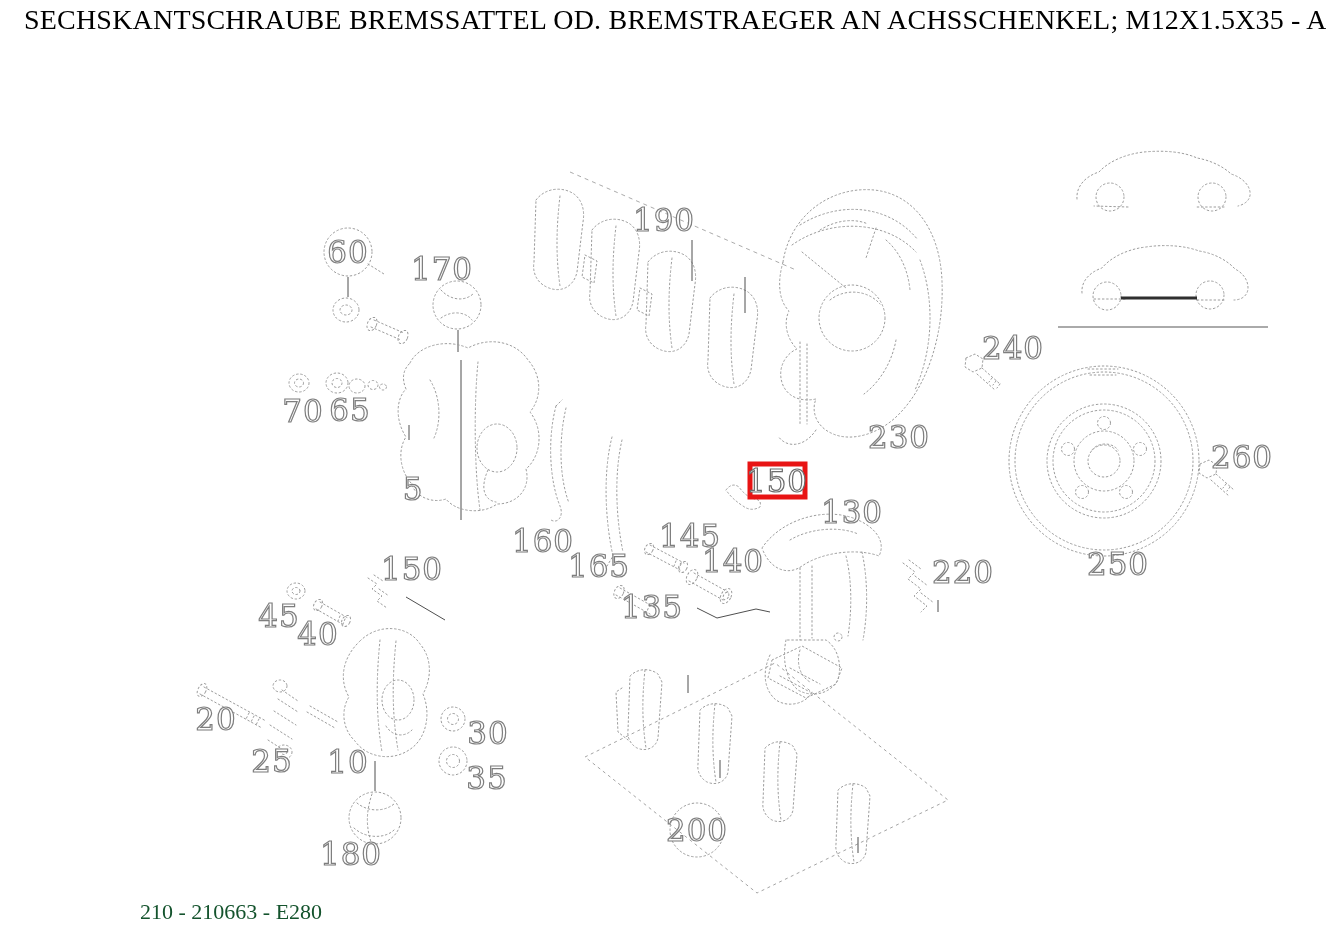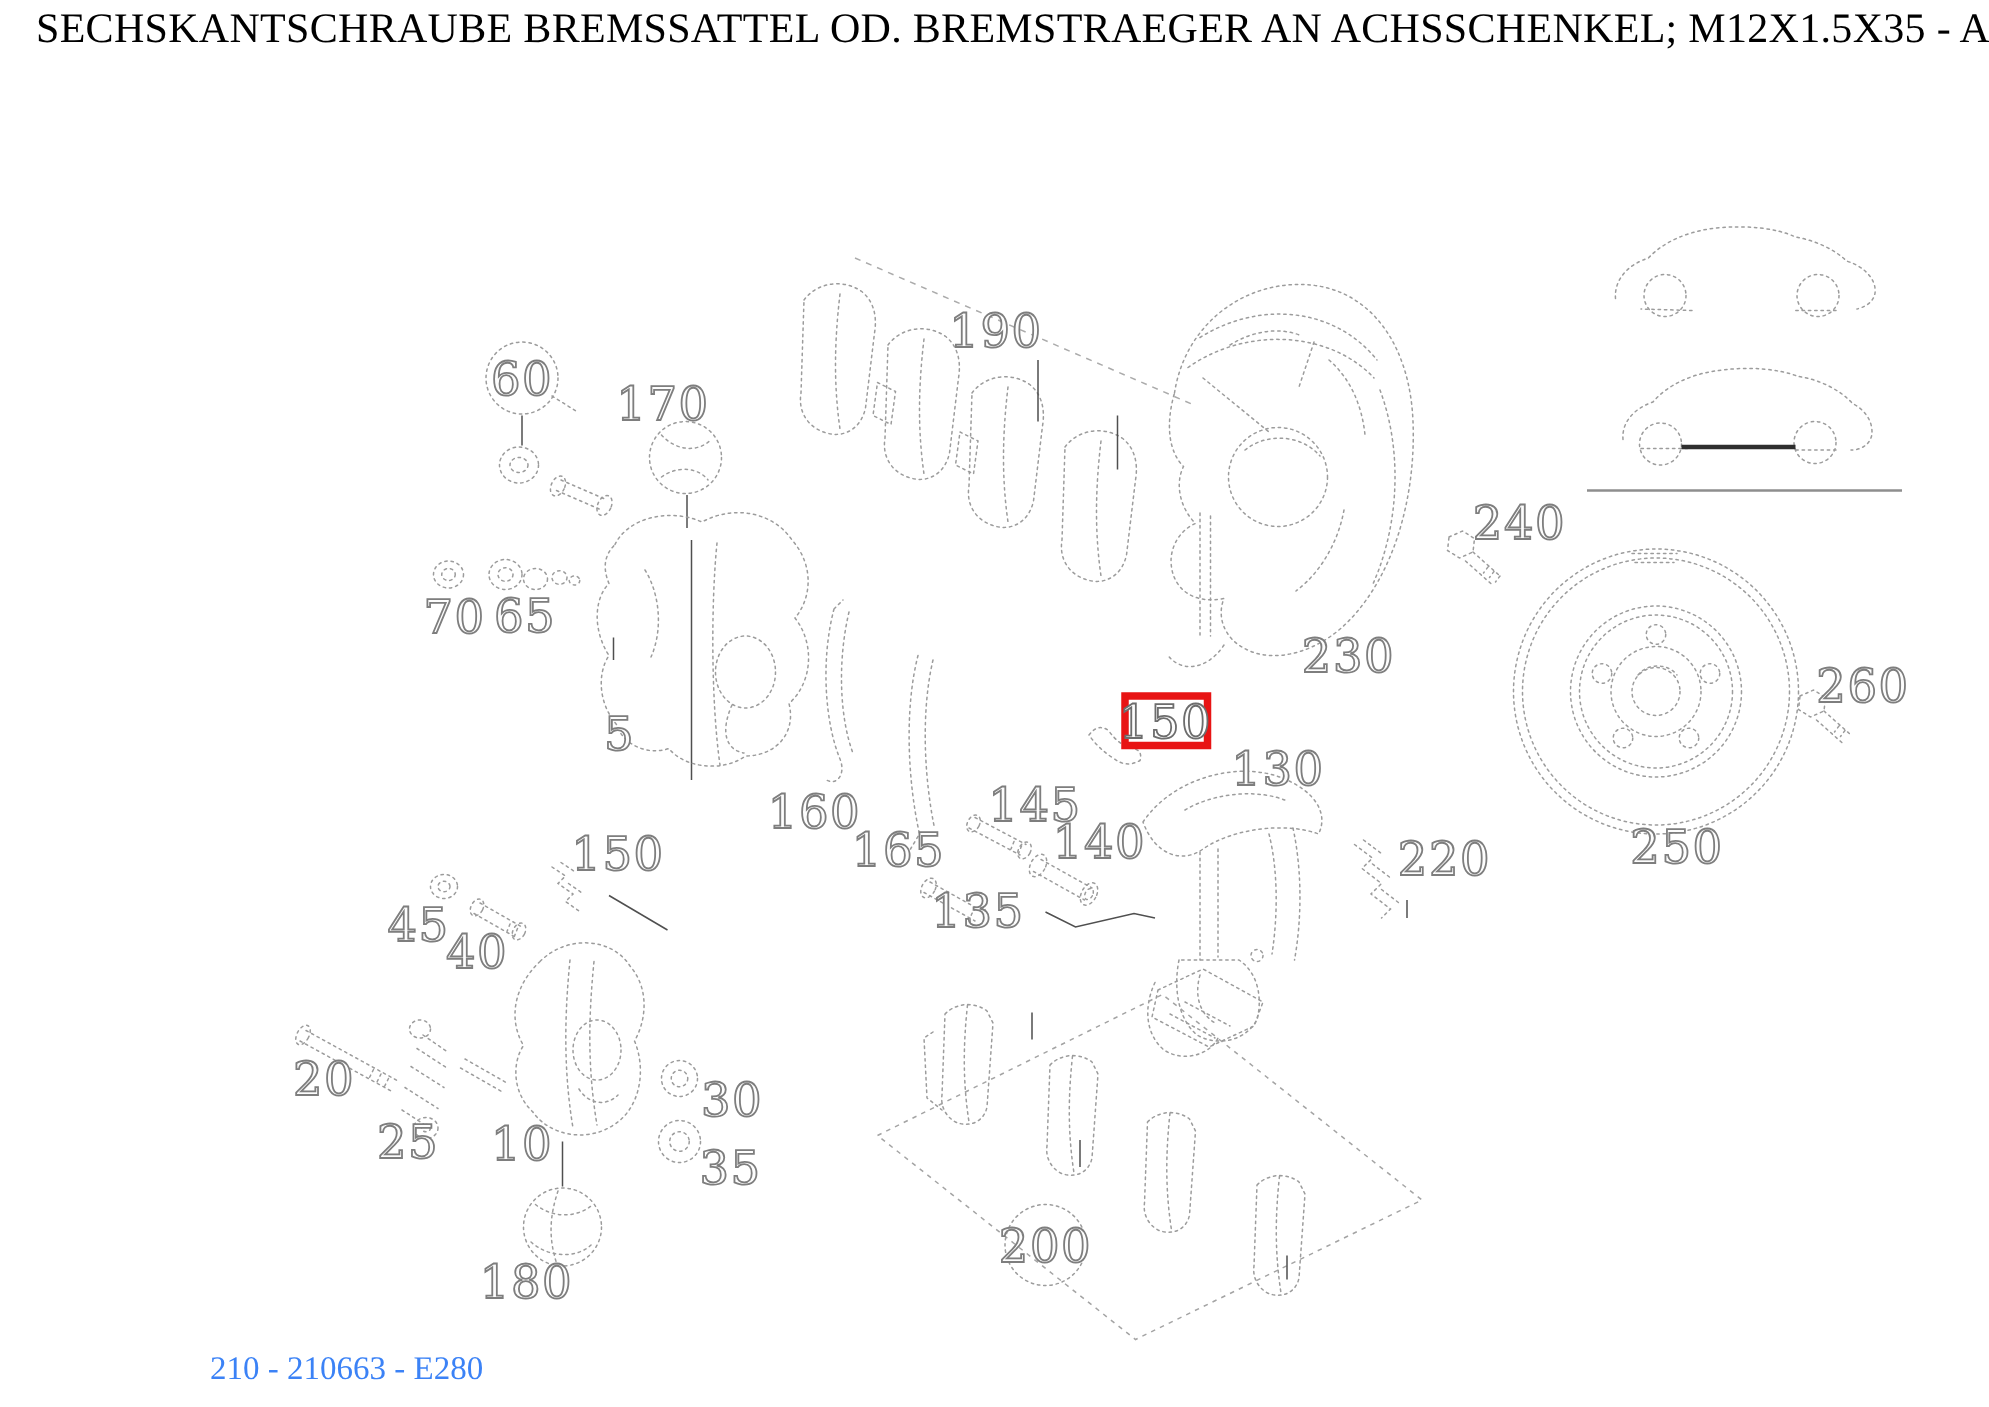--- a/index.html
+++ b/index.html
@@ -1,20 +1,20 @@
 <!DOCTYPE html>
 <html><head>
 <meta charset="utf-8">
 <style>
   html,body{margin:0;padding:0;background:#ffffff;}
   .page{position:relative;width:1326px;height:938px;background:#ffffff;overflow:hidden;
         font-family:"Liberation Serif",serif;}
   .title{position:absolute;left:24px;top:4px;width:1302px;white-space:nowrap;overflow:hidden;
          font-size:28px;color:#000;letter-spacing:.2px;}
-  .footer{position:absolute;left:140px;top:899px;font-size:22px;color:#3b82f6;}
+  .footer{position:absolute;left:140px;top:899px;font-size:22px;color:#14532d;}
   svg.canvas{position:absolute;left:0;top:0;}
   
   .d{fill:none;stroke:#9c9c9c;stroke-width:1;stroke-dasharray:1.6 2.6;stroke-linecap:round;}
   .ln{fill:none;stroke:#4f4f4f;stroke-width:1;}
   .dsh{fill:none;stroke:#ababab;stroke-width:1;stroke-dasharray:4 4;}
   .pln{fill:none;stroke:#a4a4a4;stroke-width:1;stroke-dasharray:3 3.5;}
   .dark{fill:none;stroke:#2f2f2f;stroke-width:3;}
   .rule{fill:none;stroke:#8e8e8e;stroke-width:1.6;}
   .hl{fill:none;stroke:#e81414;stroke-width:5;}
   .co{font-family:"DejaVu Serif",serif;font-size:31px;fill:#fdfdfd;stroke:#7e7e7e;

